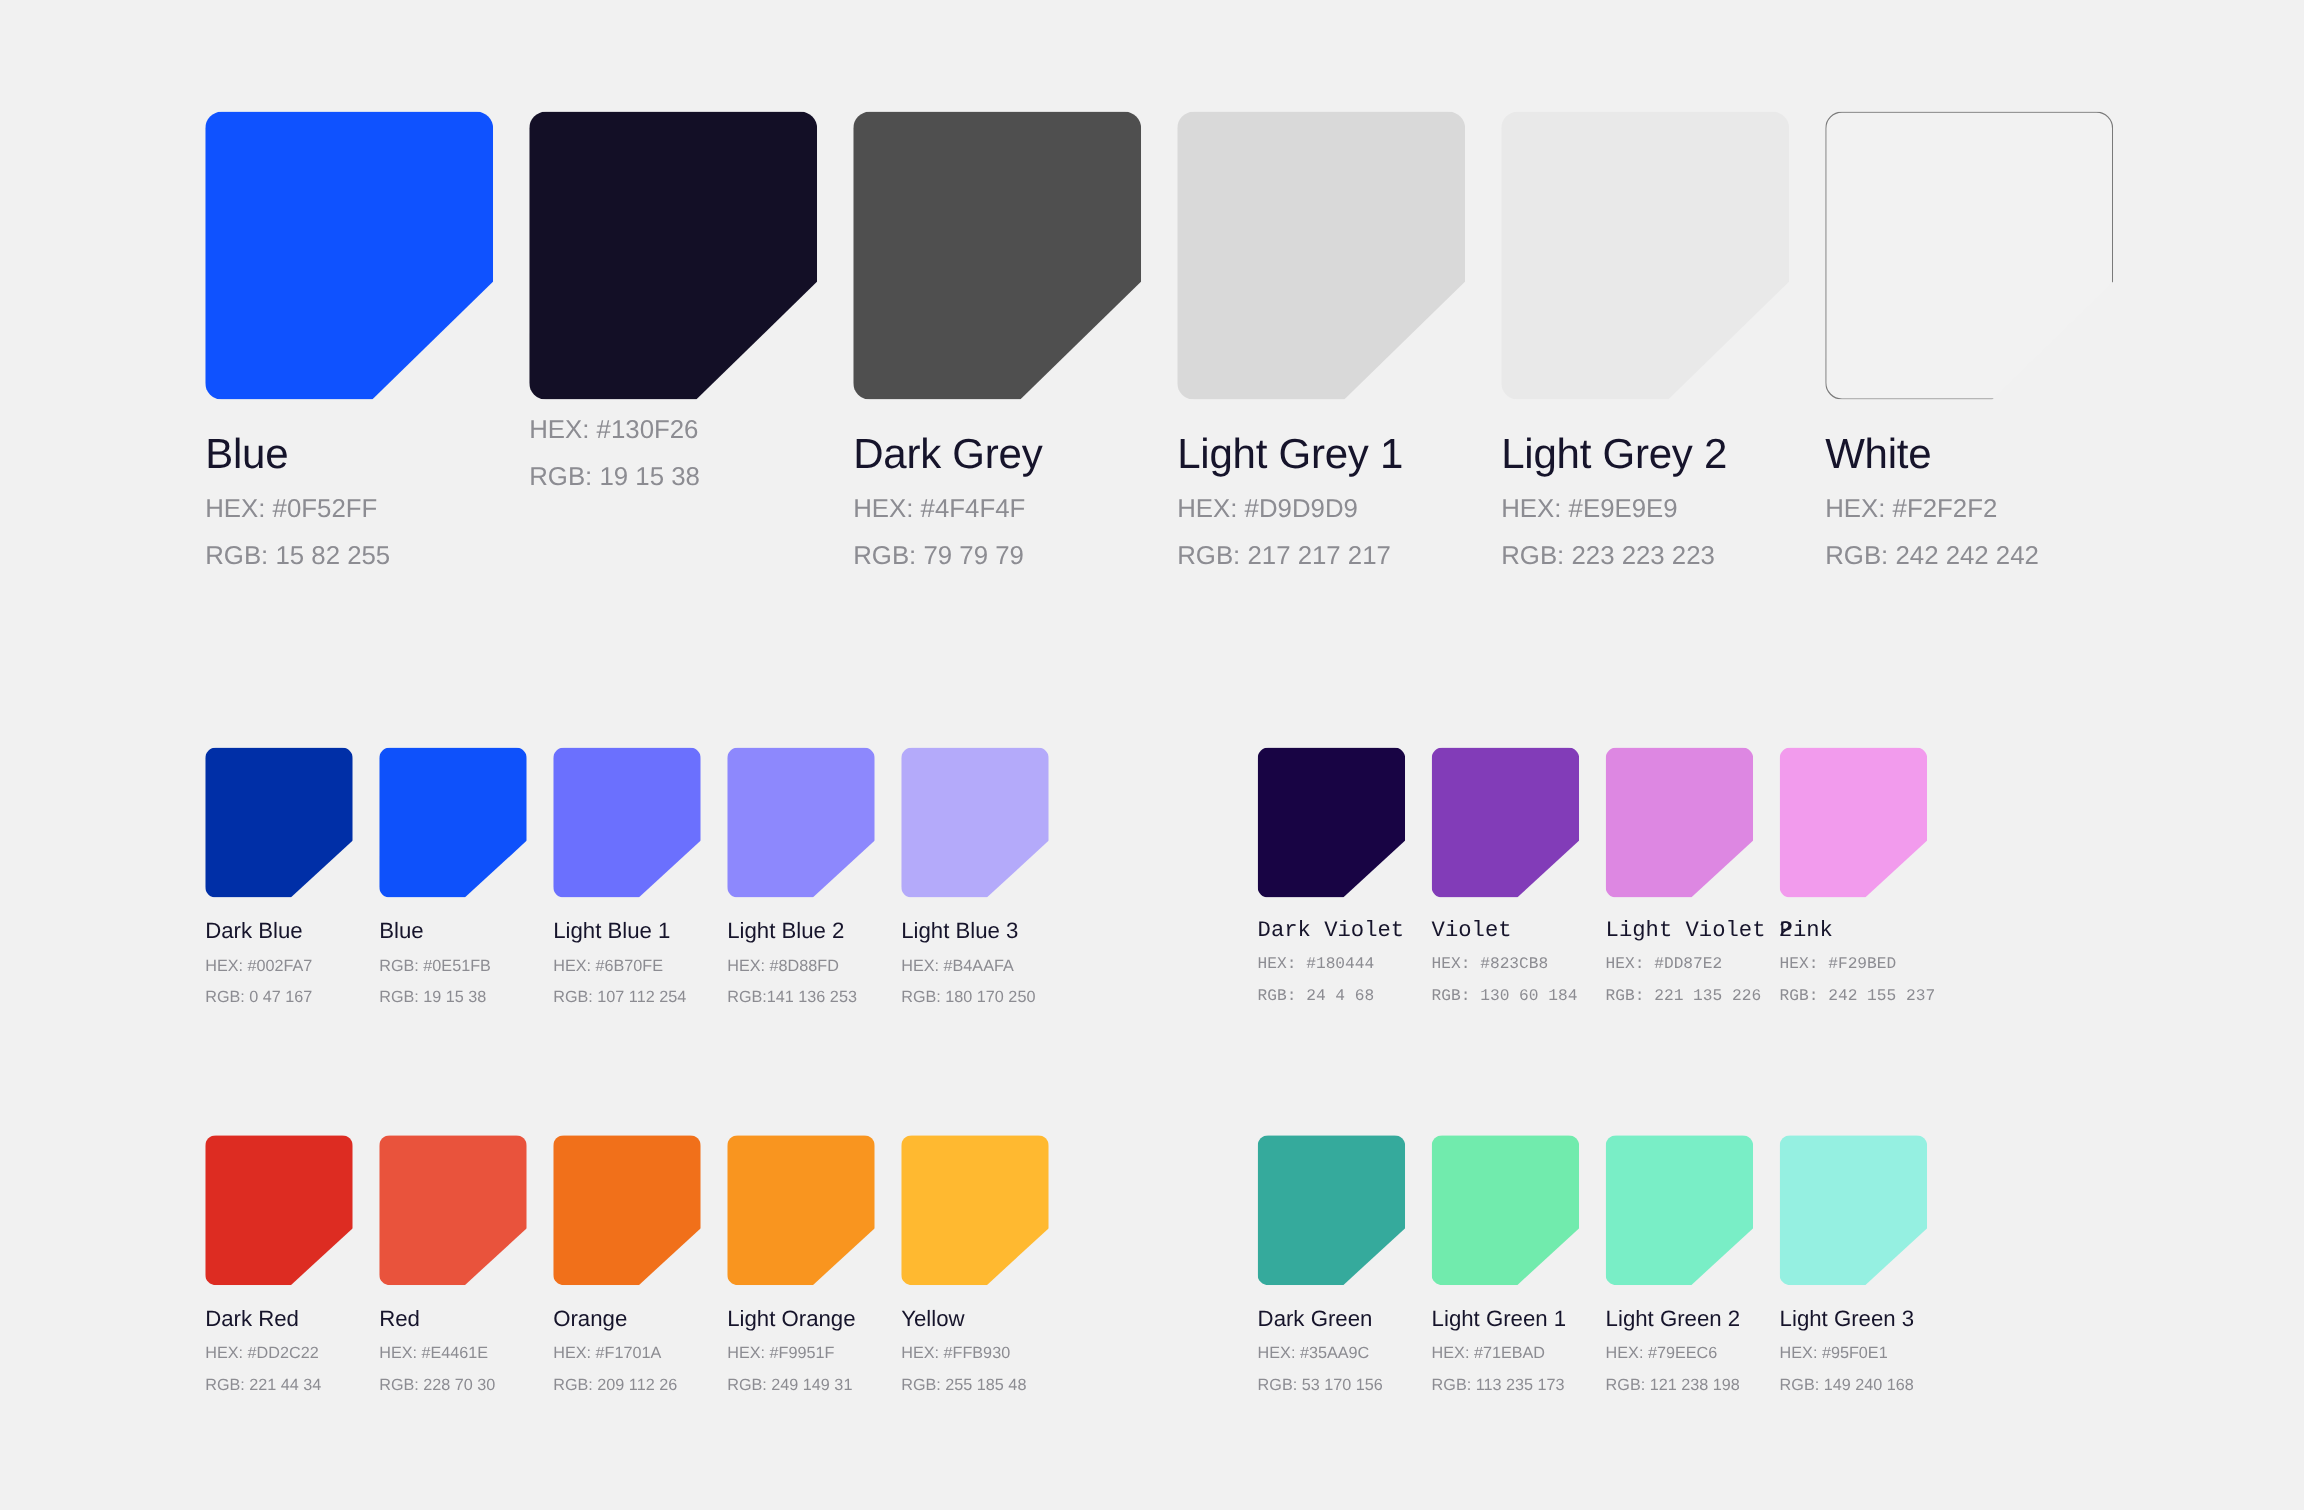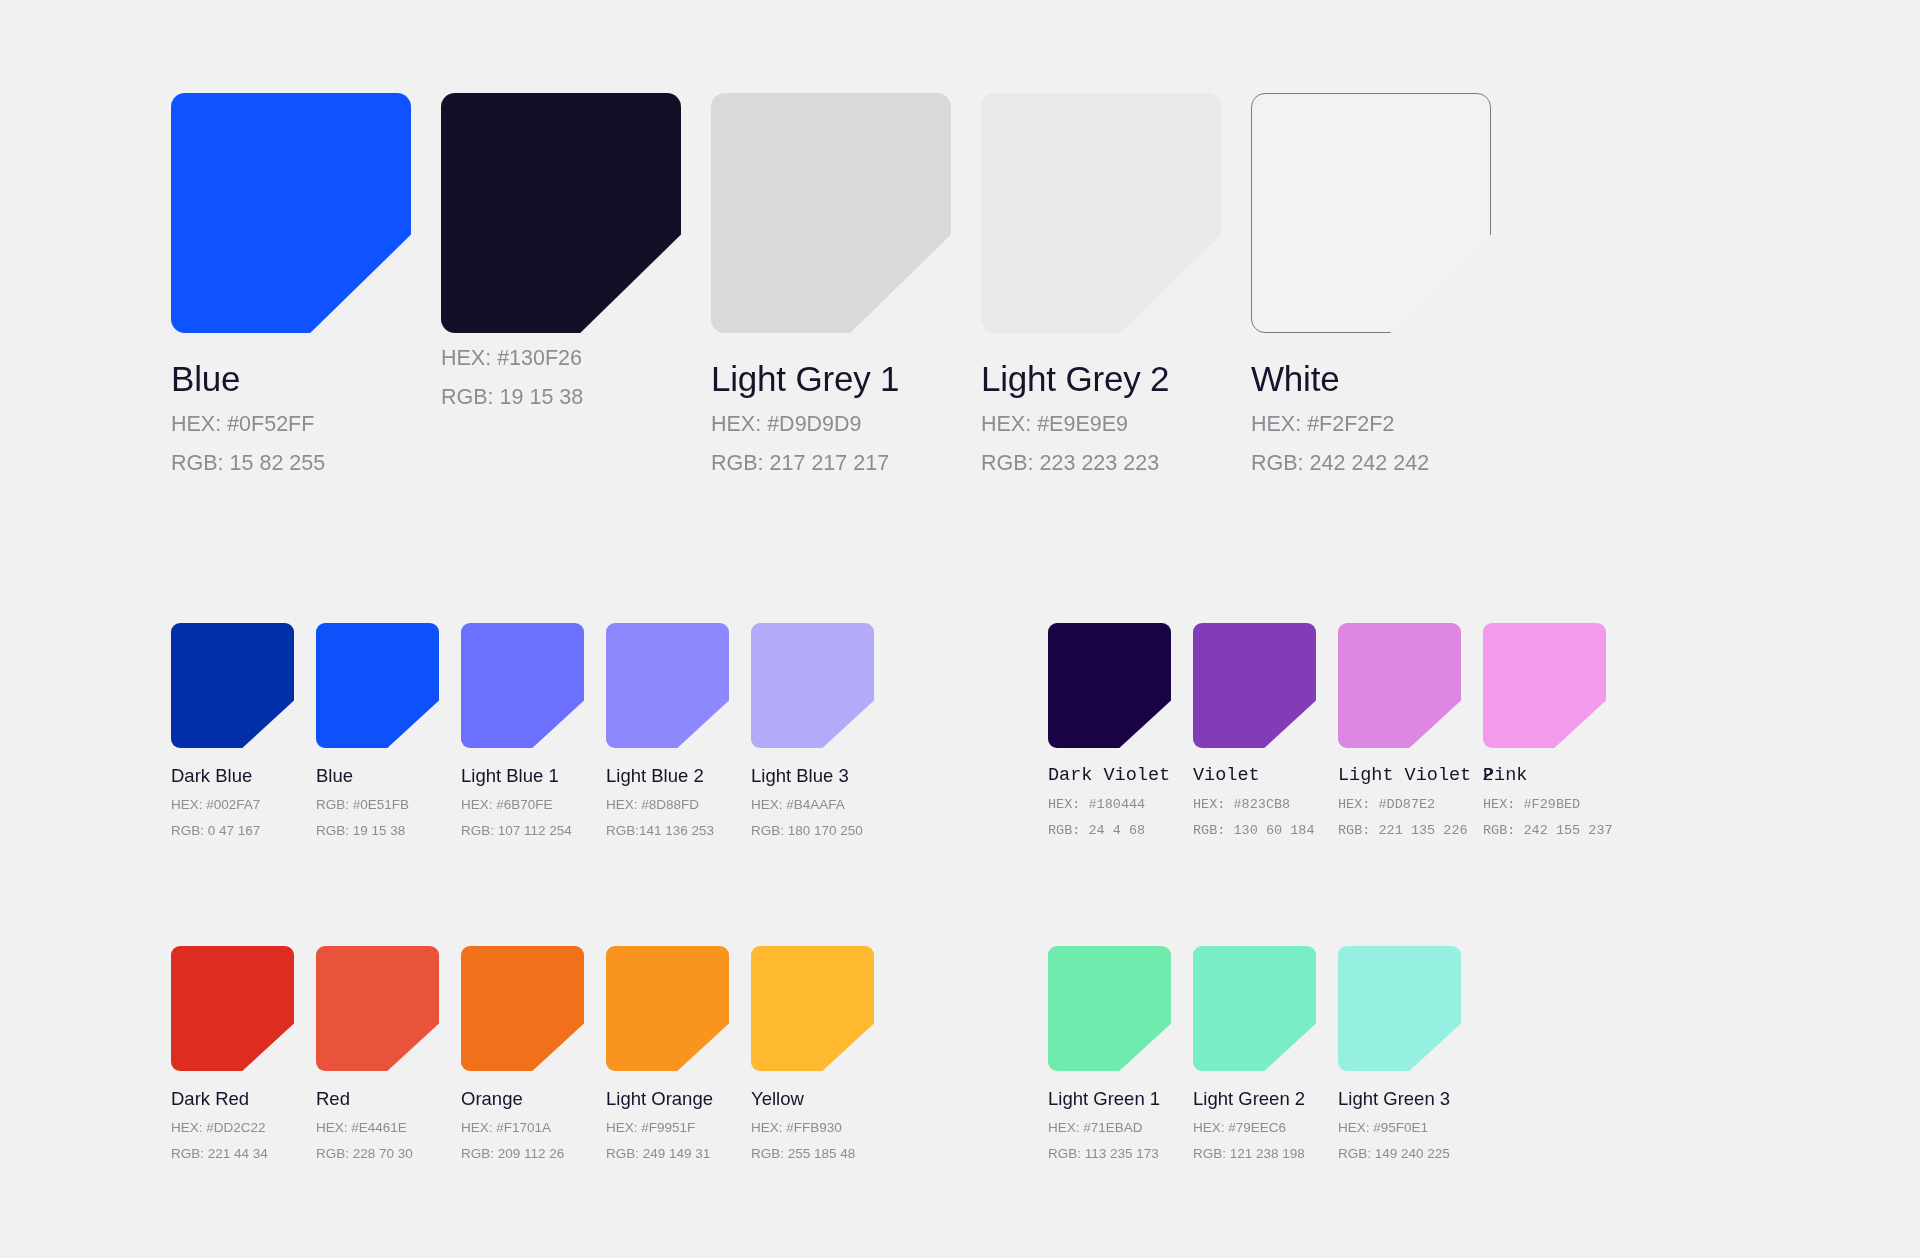--- a/index.html
+++ b/index.html
@@ -115,20 +115,26 @@
       <div class="primary-meta">HEX: #0F52FF</div>
       <div class="primary-meta">RGB: 15 82 255</div>
     </div>
 
     <div class="primary-cell">
       <div class="primary-swatch" style="background-color: rgb(19, 15, 38);"></div>
       <div class="primary-meta">HEX: #130F26</div>
       <div class="primary-meta">RGB: 19 15 38</div>
     </div>
 
+    <div class="primary-cell">
+      <div class="primary-swatch" style="background-color: rgb(79, 79, 79);"></div>
+      <div class="primary-name">Dark Grey</div>
+      <div class="primary-meta">HEX: #4F4F4F</div>
+      <div class="primary-meta">RGB: 79 79 79</div>
+    </div>
 
     <div class="primary-cell">
       <div class="primary-swatch" style="background-color: rgb(217, 217, 217);"></div>
       <div class="primary-name">Light Grey 1</div>
       <div class="primary-meta">HEX: #D9D9D9</div>
       <div class="primary-meta">RGB: 217 217 217</div>
     </div>
 
     <div class="primary-cell">
       <div class="primary-swatch" style="background-color: rgb(233, 233, 233);"></div>
@@ -234,32 +240,38 @@
     <div class="small-cell">
       <div class="small-swatch" style="background-color: rgb(255, 185, 48);"></div>
       <div class="small-name">Yellow</div>
       <div class="small-meta">HEX: #FFB930</div>
       <div class="small-meta">RGB: 255 185 48</div>
     </div>
   </div>
 
   <div class="group greens">
     <div class="small-cell">
+      <div class="small-swatch" style="background-color: rgb(53, 170, 156);"></div>
+      <div class="small-name">Dark Green</div>
+      <div class="small-meta">HEX: #35AA9C</div>
+      <div class="small-meta">RGB: 53 170 156</div>
+    </div>
+    <div class="small-cell">
       <div class="small-swatch" style="background-color: rgb(113, 235, 173);"></div>
       <div class="small-name">Light Green 1</div>
       <div class="small-meta">HEX: #71EBAD</div>
       <div class="small-meta">RGB: 113 235 173</div>
     </div>
     <div class="small-cell">
       <div class="small-swatch" style="background-color: rgb(121, 238, 198);"></div>
       <div class="small-name">Light Green 2</div>
       <div class="small-meta">HEX: #79EEC6</div>
       <div class="small-meta">RGB: 121 238 198</div>
     </div>
     <div class="small-cell">
       <div class="small-swatch" style="background-color: rgb(149, 240, 225);"></div>
       <div class="small-name">Light Green 3</div>
       <div class="small-meta">HEX: #95F0E1</div>
-      <div class="small-meta">RGB: 149 240 225</div>
+      <div class="small-meta">RGB: 149 240 168</div>
     </div>
   </div>
 
 </div>
 
 </body></html>

